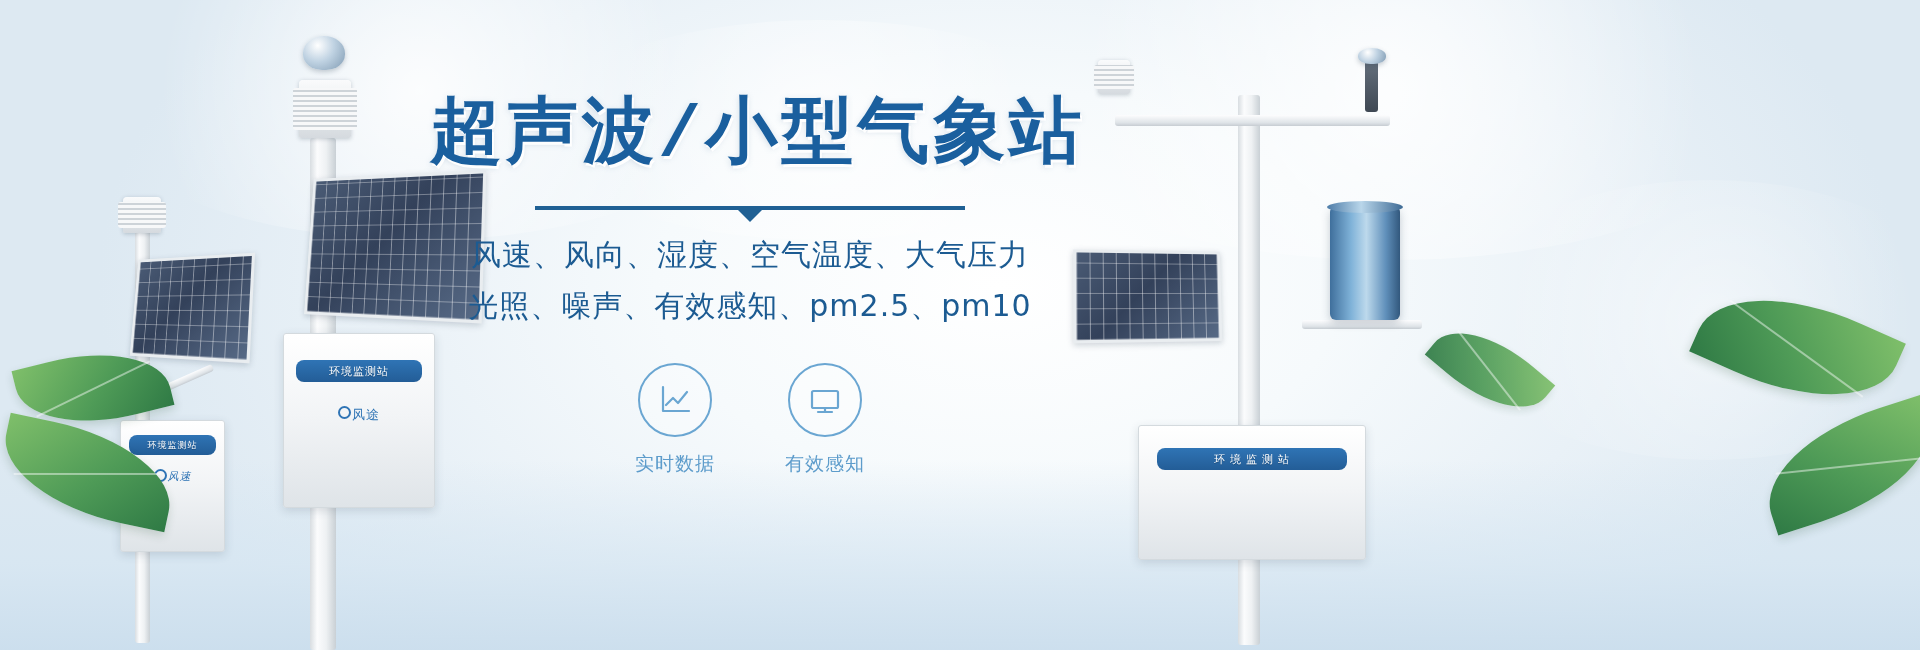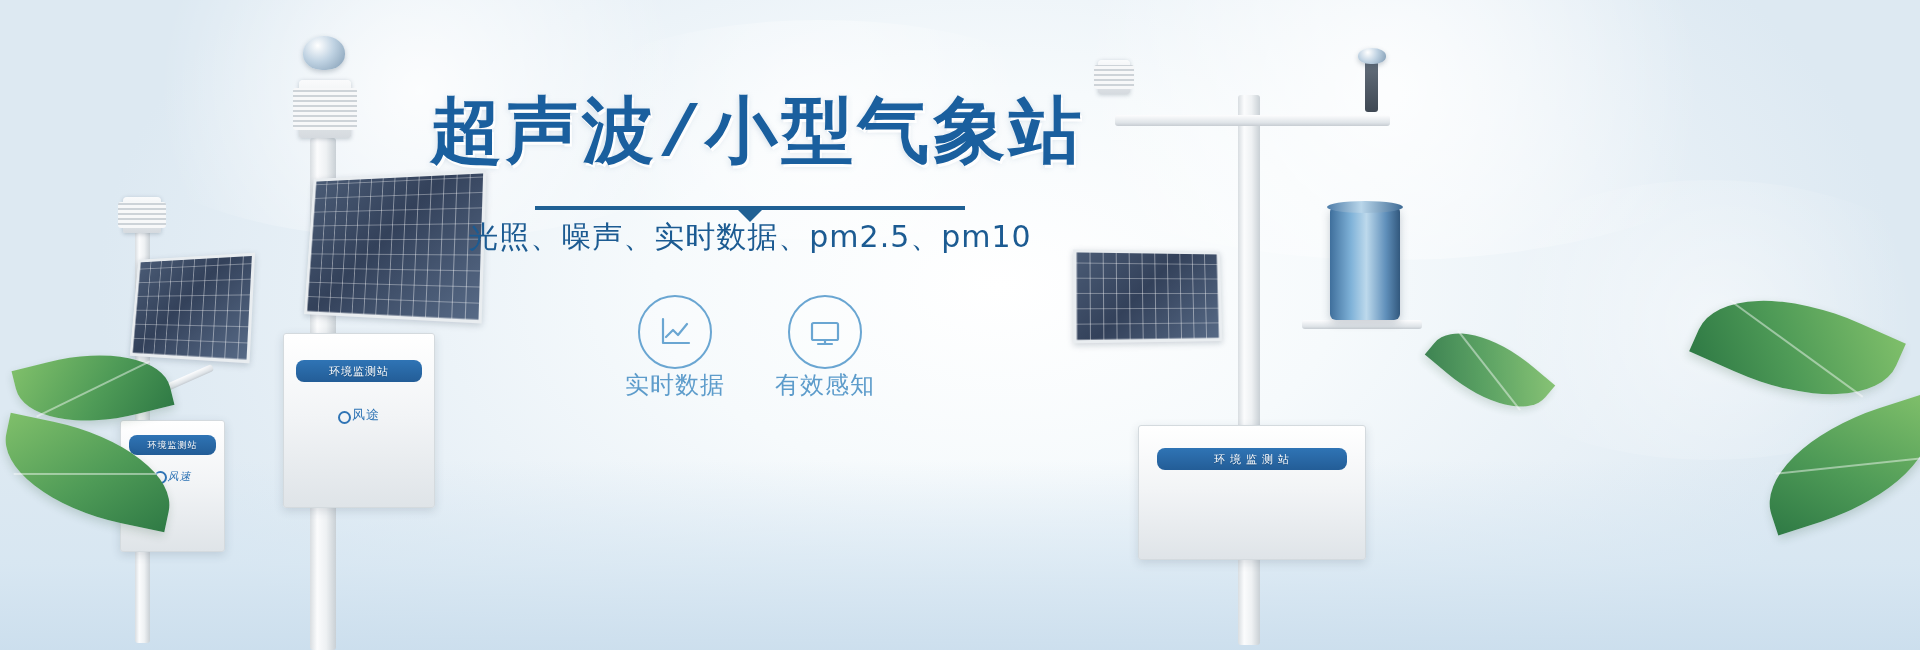--- a/index.html
+++ b/index.html
@@ -57,21 +57,21 @@
     position:absolute; left:8%; right:8%; height:20px;
     background:linear-gradient(180deg,#2f74b5,#235d97);
     border-radius:8px;
     color:#fff; font-size:9px; letter-spacing:1px;
     display:flex; align-items:center; justify-content:center;
     text-shadow:0 1px 0 rgba(0,0,0,.25);
   }
   .cab-logo {
     position:absolute; left:50%; transform:translateX(-50%);
     color:#2f74b5; font-size:11px; letter-spacing:1px; white-space:nowrap;
-    display:flex; align-items:flex-end; gap:1px;
+    display:flex; align-items:flex-start; gap:1px;
   }
   .cab-logo .mark {
     width:13px; height:13px; border-radius:50%;
     border:2px solid #2f74b5; display:inline-block;
   }
   .sensor-head {
     position:absolute;
     background:linear-gradient(180deg,#fafbfc,#d5dadf);
     border-radius:4px 4px 2px 2px;
     box-shadow:0 1px 4px rgba(40,60,80,.25);
@@ -151,21 +151,21 @@
     display:flex; justify-content:center; gap:40px; margin-top:34px;
   }
   .feature { width:110px; text-align:center; }
   .fcircle {
     width:74px; height:74px; margin:0 auto;
     border:2px solid #6aa6d2; border-radius:50%;
     display:flex; align-items:center; justify-content:center;
     background:rgba(255,255,255,.25);
   }
   .flabel {
-    font-size:24px; color:#5d9ccb; letter-spacing:1px;
+    margin-top:14px; font-size:19px; color:#5d9ccb; letter-spacing:1px;
     font-family:Liberation Mono, monospace; white-space:nowrap;
   }
   svg { display:block; }
 </style>
 </head>
 <body>
 
 <div id="banner">
 
   <div class="cloud c1"></div>
@@ -231,21 +231,22 @@
   <div class="leaf" style="left:1430px; top:340px; width:120px; height:60px; transform:rotate(40deg) scaleX(-1); opacity:.92;">
     <span class="vein"></span>
   </div>
 
   <div class="content">
 
     <div class="title">超声波/小型气象站</div>
 
     <div class="divider"></div>
 
-    <div class="sub" style="margin-top:4px;">光照、噪声、实时数据、pm2.5、pm10</div>
+    <div class="sub">风速、风向、湿度、空气温度、大气压力</div>
+    <div class="sub" style="margin-top:4px;">光照、噪声、有效感知、pm2.5、pm10</div>
 
     <div class="features">
 
       <div class="feature">
         <div class="fcircle">
           <svg width="40" height="40" viewBox="0 0 40 40">
             <path d="M8 7 V31 H34" fill="none" stroke="#6aa6d2" stroke-width="2.2" stroke-linecap="round" stroke-linejoin="round"></path>
             <path d="M11 25 L18 18 L23 23 L32 12" fill="none" stroke="#6aa6d2" stroke-width="2.2" stroke-linecap="round" stroke-linejoin="round"></path>
           </svg>
         </div>

